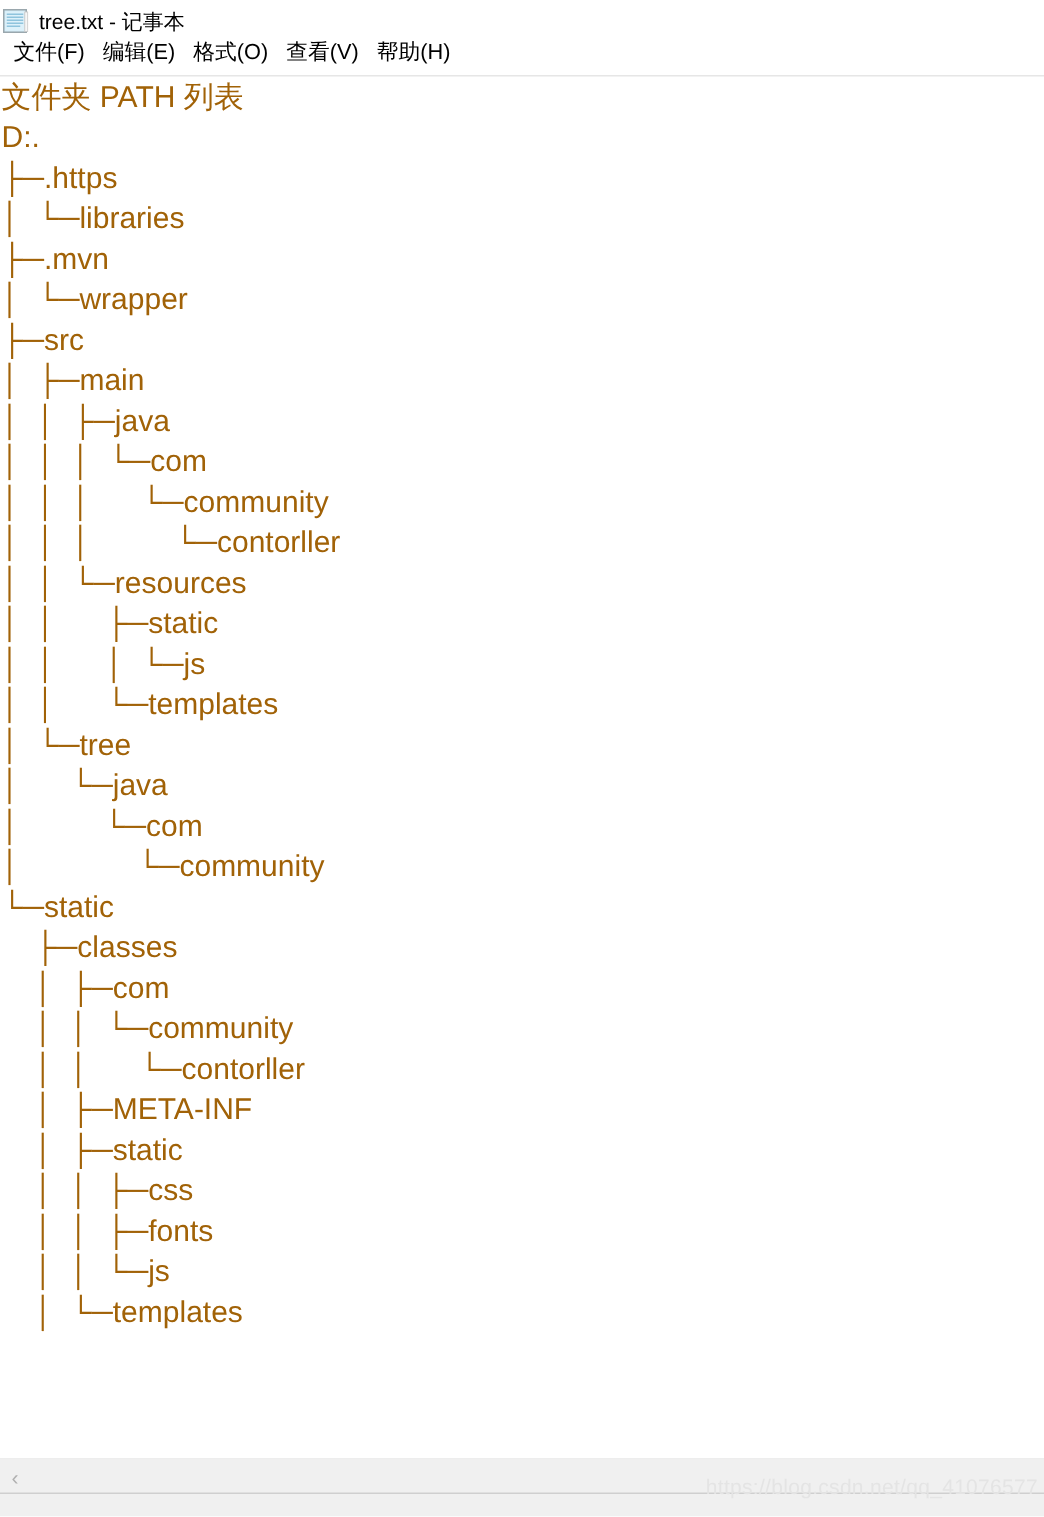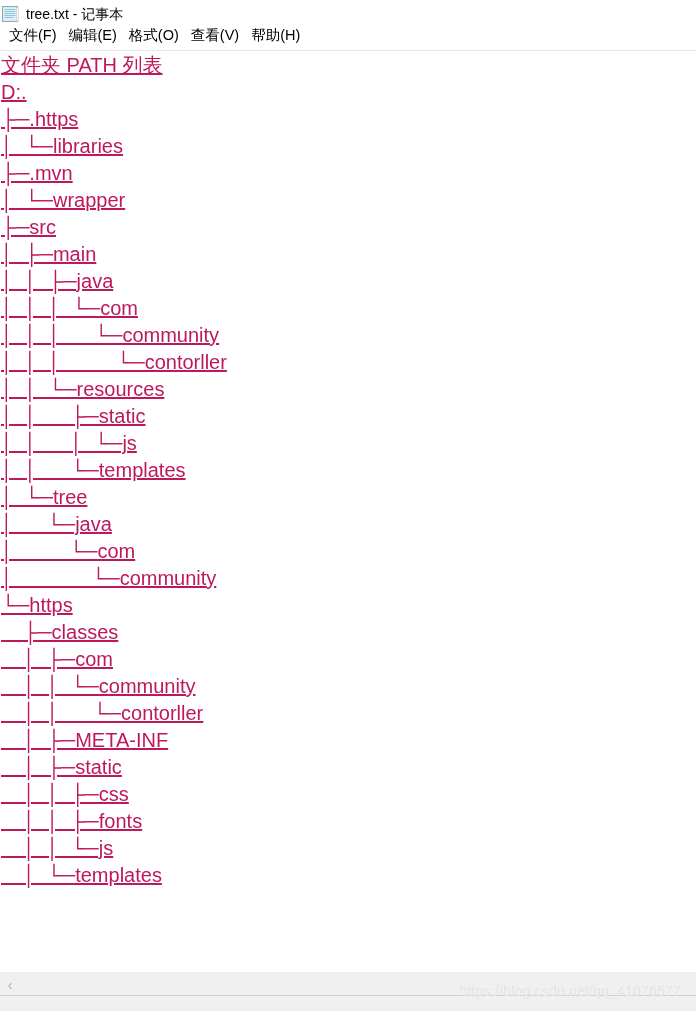--- a/index.html
+++ b/index.html
@@ -70,23 +70,22 @@
     background: #ffffff;
     overflow: hidden;
     padding-left: 1px;
     box-sizing: border-box;
   }
   .text-line {
     font-size: 20px;
     line-height: 27px;
     height: 27px;
     white-space: pre;
-    color: #be185d;
+    color: #a16207;
     letter-spacing: 0px;
-    text-decoration: underline;
   }
 
   
   #hscrollbar {
     position: absolute;
     left: 0;
     bottom: 0;
     width: 696px;
     height: 39px;
     background: #f0f0f0;
@@ -108,21 +107,21 @@
   #scroll-track {
     position: absolute;
     left: 0;
     top: 22px;
     width: 696px;
     height: 1px;
     background: #cfcfcf;
   }
   #watermark {
     position: absolute;
-    right: 15px;
+    right: 4px;
     top: 10px;
     font-size: 14px;
     color: #e4e4e4;
     white-space: nowrap;
     letter-spacing: 0.2px;
   }
 </style>
 </head>
 <body>
 
@@ -164,21 +163,21 @@
     <div class="text-line">│  │  │      └─community</div>
     <div class="text-line">│  │  │          └─contorller</div>
     <div class="text-line">│  │  └─resources</div>
     <div class="text-line">│  │      ├─static</div>
     <div class="text-line">│  │      │  └─js</div>
     <div class="text-line">│  │      └─templates</div>
     <div class="text-line">│  └─tree</div>
     <div class="text-line">│      └─java</div>
     <div class="text-line">│          └─com</div>
     <div class="text-line">│              └─community</div>
-    <div class="text-line">└─https</div>
+    <div class="text-line">└─static</div>
     <div class="text-line">    ├─classes</div>
     <div class="text-line">    │  ├─com</div>
     <div class="text-line">    │  │  └─community</div>
     <div class="text-line">    │  │      └─contorller</div>
     <div class="text-line">    │  ├─META-INF</div>
     <div class="text-line">    │  ├─static</div>
     <div class="text-line">    │  │  ├─css</div>
     <div class="text-line">    │  │  ├─fonts</div>
     <div class="text-line">    │  │  └─js</div>
     <div class="text-line">    │  └─templates</div>

